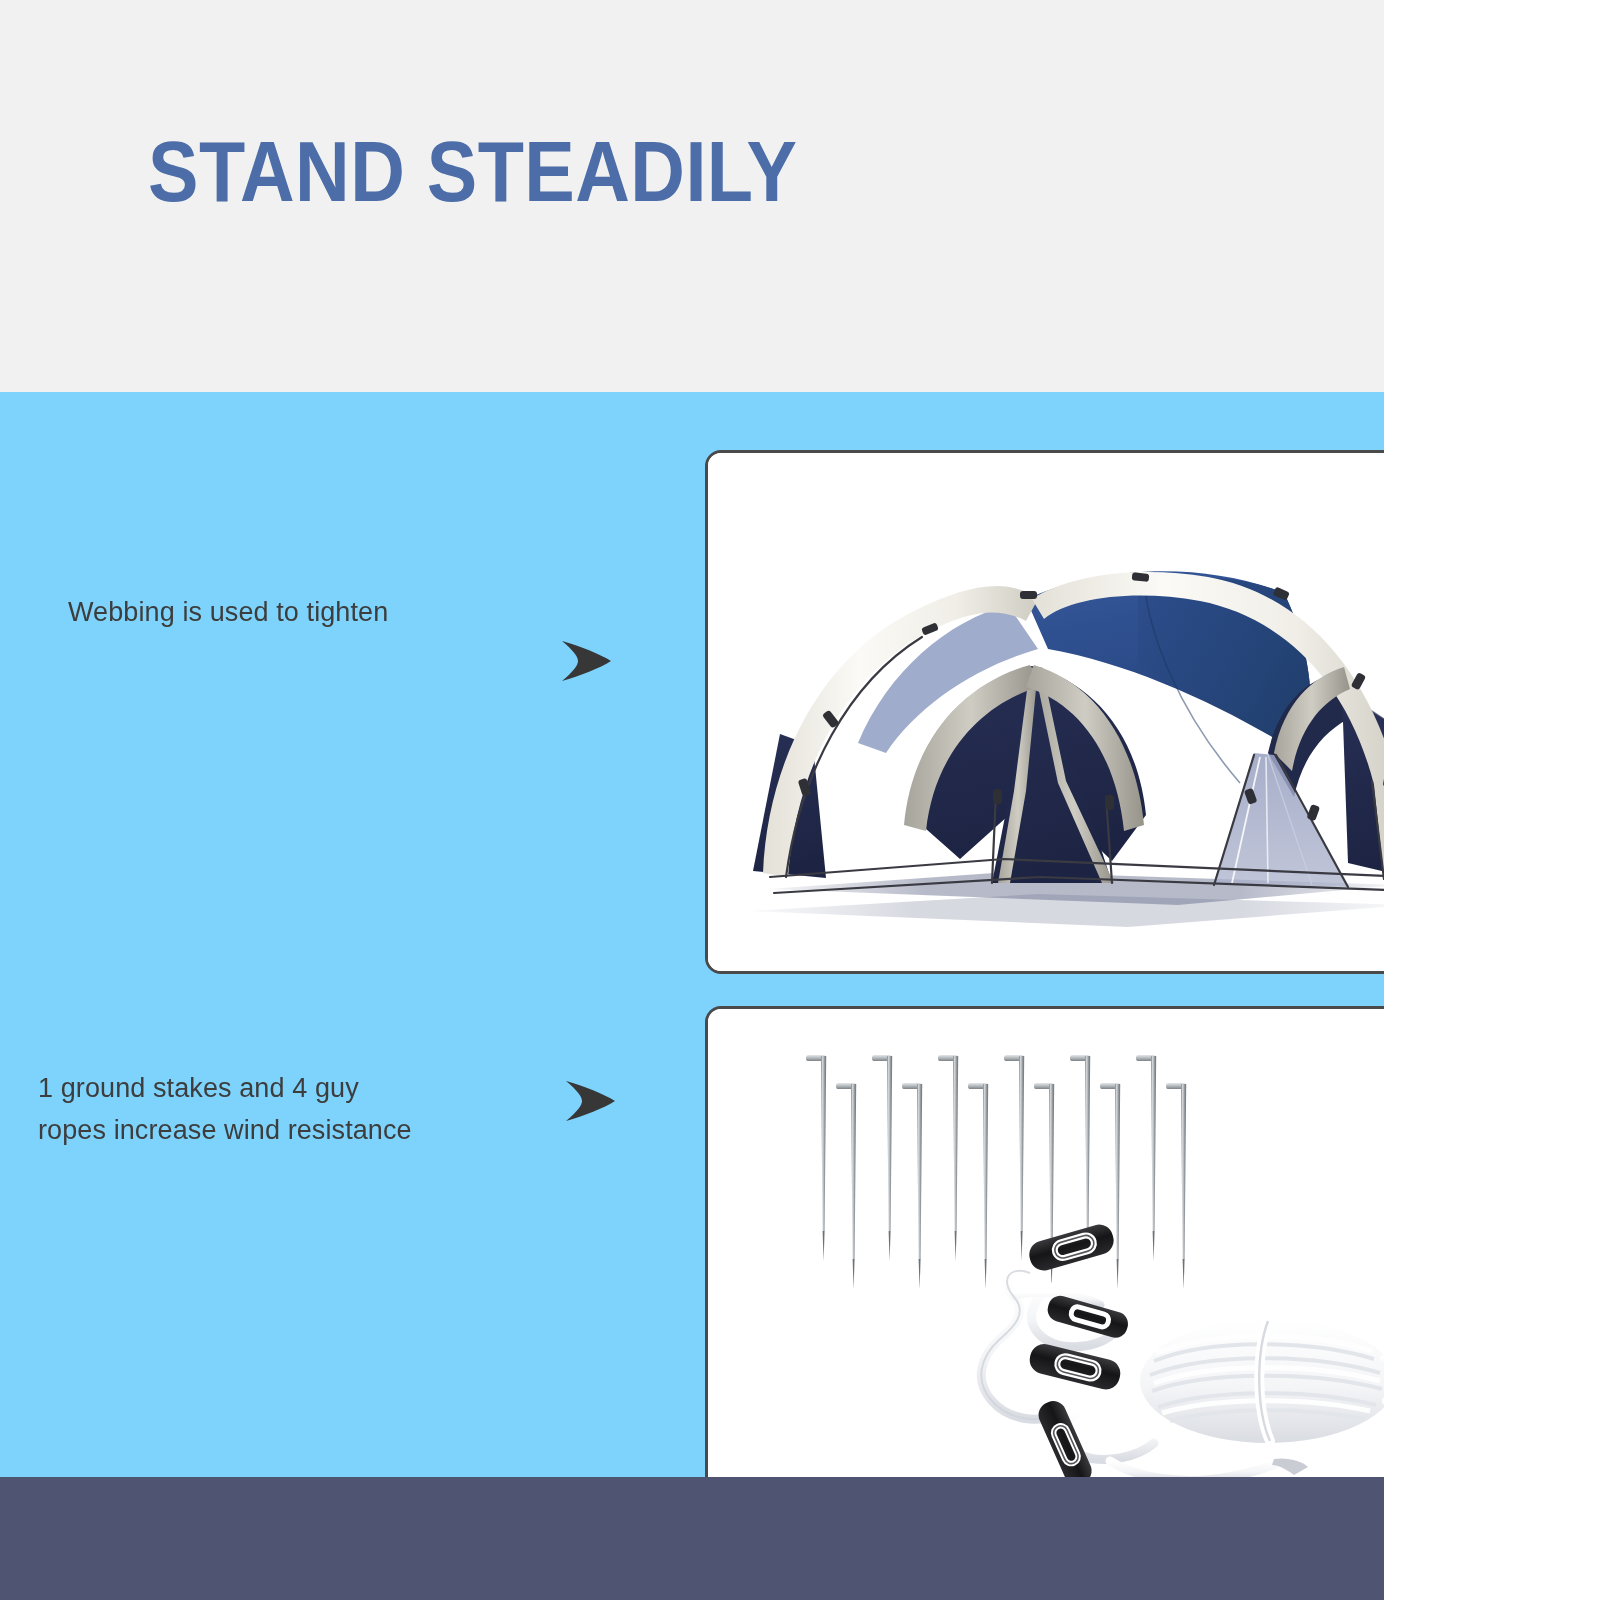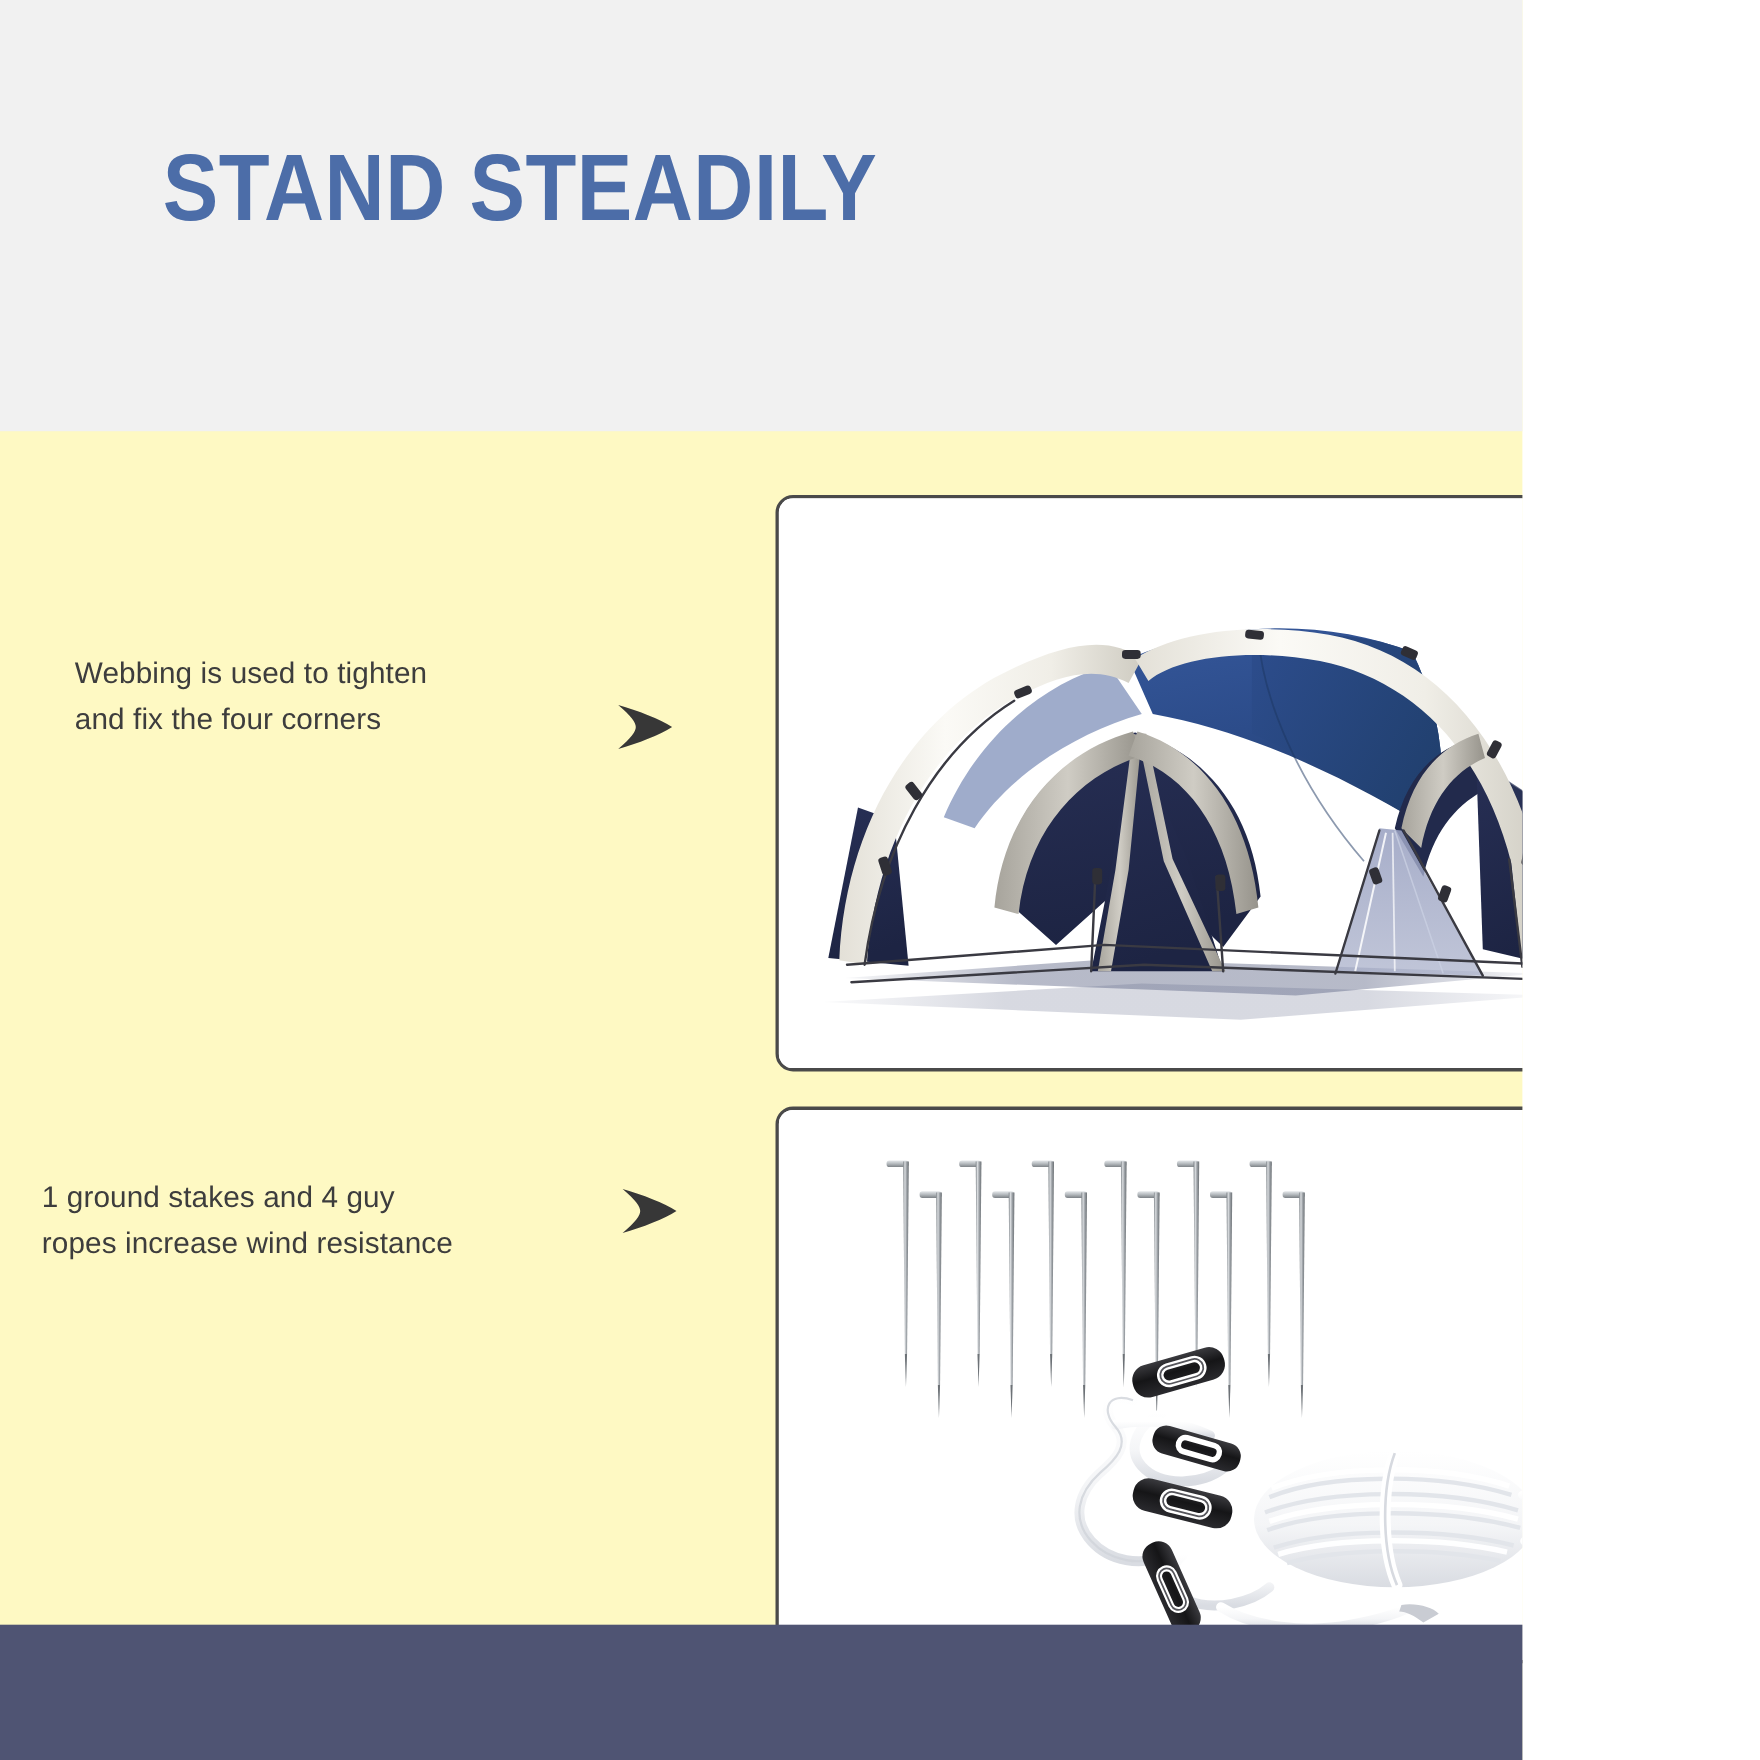--- a/index.html
+++ b/index.html
@@ -8,21 +8,21 @@
     padding: 0;
     background: #ffffff;
   }
   body {
     font-family: "Liberation Sans", "DejaVu Sans", sans-serif;
   }
   #stage {
     position: relative;
     width: 1384px;
     height: 1600px;
-    background: #fef9c3;
+    background: #7dd3fc;
     overflow: hidden;
   }
 
   
   .header-band {
     position: absolute;
     left: 0; top: 0;
     width: 1600px;
     height: 392px;
     background: #f1f1f1;
@@ -84,21 +84,20 @@
 </head>
 <body>
 
 <div id="stage">
 
   <div class="header-band"></div>
   <div class="headline">STAND STEADILY</div>
 
   <div class="caption caption-1">
     <span class="line">Webbing is used to tighten</span>
-    <span class="line">and fix the four corners</span>
   </div>
 
   <div class="arrow arrow-1">
     <svg width="56" height="46" viewBox="0 0 56 46" aria-hidden="true">
       <path d="M4 3 C 16 13, 20 19, 20 23 C 20 27, 16 33, 4 43 C 22 38, 42 30, 53 23 C 42 16, 22 8, 4 3 Z" fill="#373737"></path>
     </svg>
   </div>
 
   <div class="caption caption-2">
     <span class="line">1 ground stakes and 4 guy</span>

